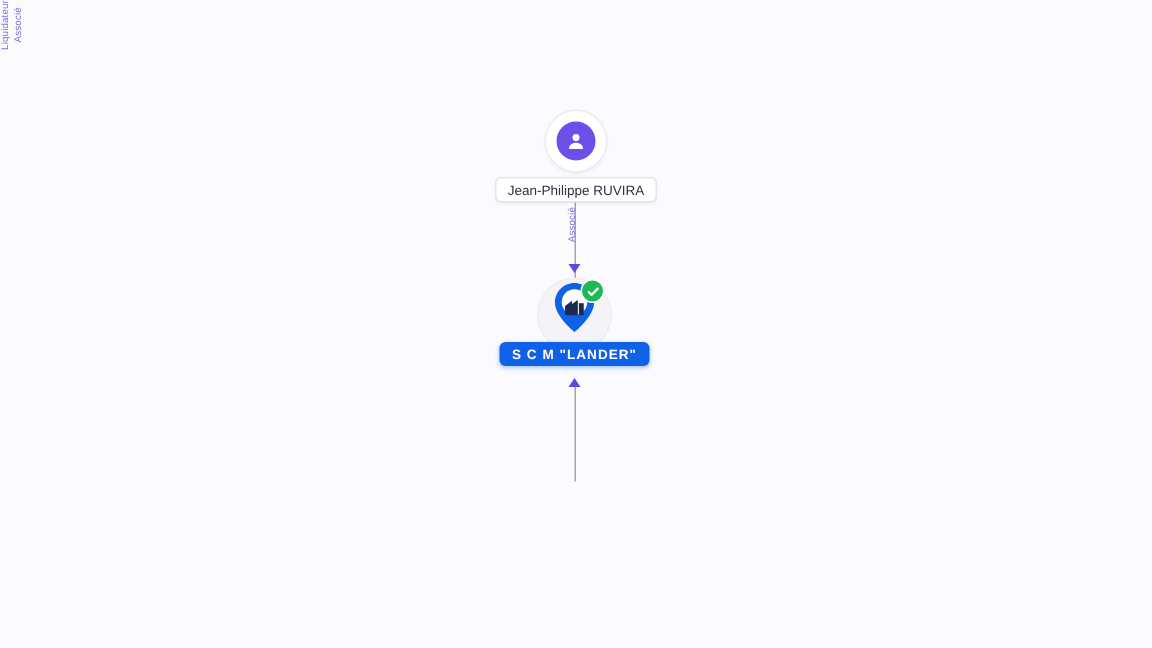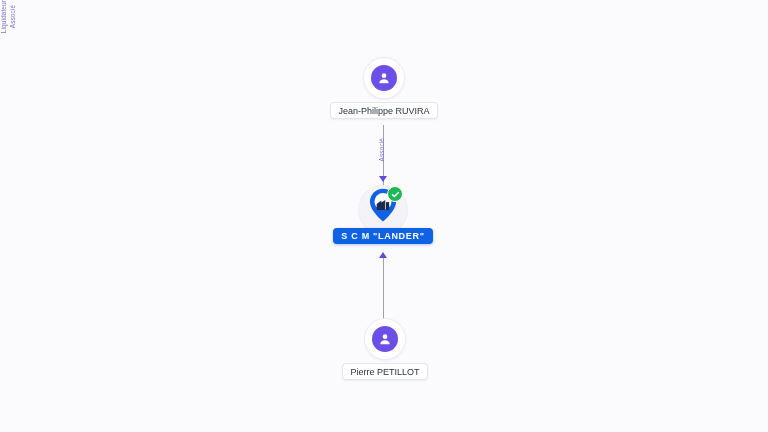--- a/index.html
+++ b/index.html
@@ -69,21 +69,21 @@
     gap: 1px;
   }
 
   
   .node {
     position: absolute;
     display: flex;
     flex-direction: column;
     align-items: center;
   }
-  .node-person-top { left: 304px; top: 58px; width: 160px; }
+  .node-person-top { left: 304px; top: 74px; width: 160px; }
   .node-person-bottom { left: 305px; top: 319px; width: 160px; }
 
   .avatar-ring {
     position: relative;
     width: 40px;
     height: 40px;
     border-radius: 50%;
     background: #ffffff;
     box-shadow: 0 0 0 1px #eceaf5, 0 1px 3px rgba(60,60,100,0.13);
     display: flex;
@@ -214,25 +214,14 @@
         <div class="badge-check">
           <svg width="9" height="9" viewBox="0 0 24 24" fill="none" stroke="#ffffff" stroke-width="4" stroke-linecap="round" stroke-linejoin="round">
             <path d="M4 12.5l5 5L20 6.5"></path>
           </svg>
         </div>
       </div>
     </div>
     <div class="company-label">S C M "LANDER"</div>
   </div>
 
-  <div class="node node-person-bottom">
-    <div class="avatar-ring">
-      <div class="avatar-disc">
-        <svg width="14" height="14" viewBox="0 0 24 24" fill="#ffffff">
-          <circle cx="12" cy="8" r="4"></circle>
-          <path d="M4 21c0-4.4 3.6-7 8-7s8 2.6 8 7z"></path>
-        </svg>
-      </div>
-    </div>
-    <div class="node-label">Pierre PETILLOT</div>
-  </div>
 
 </div>
 
 </body></html>

